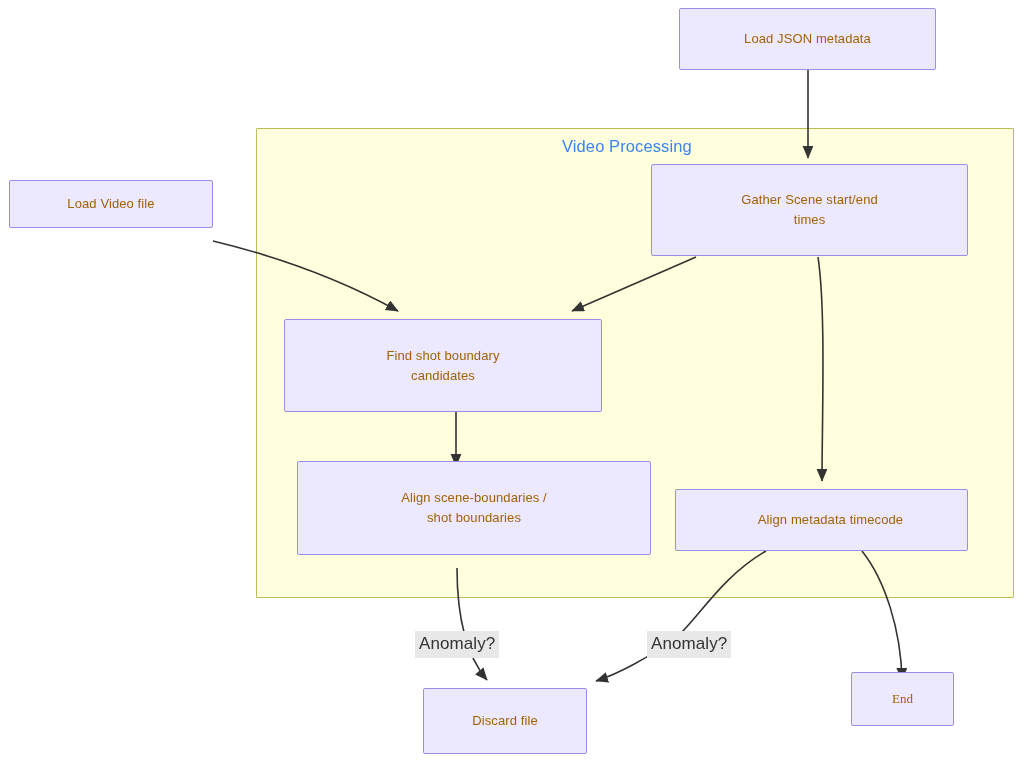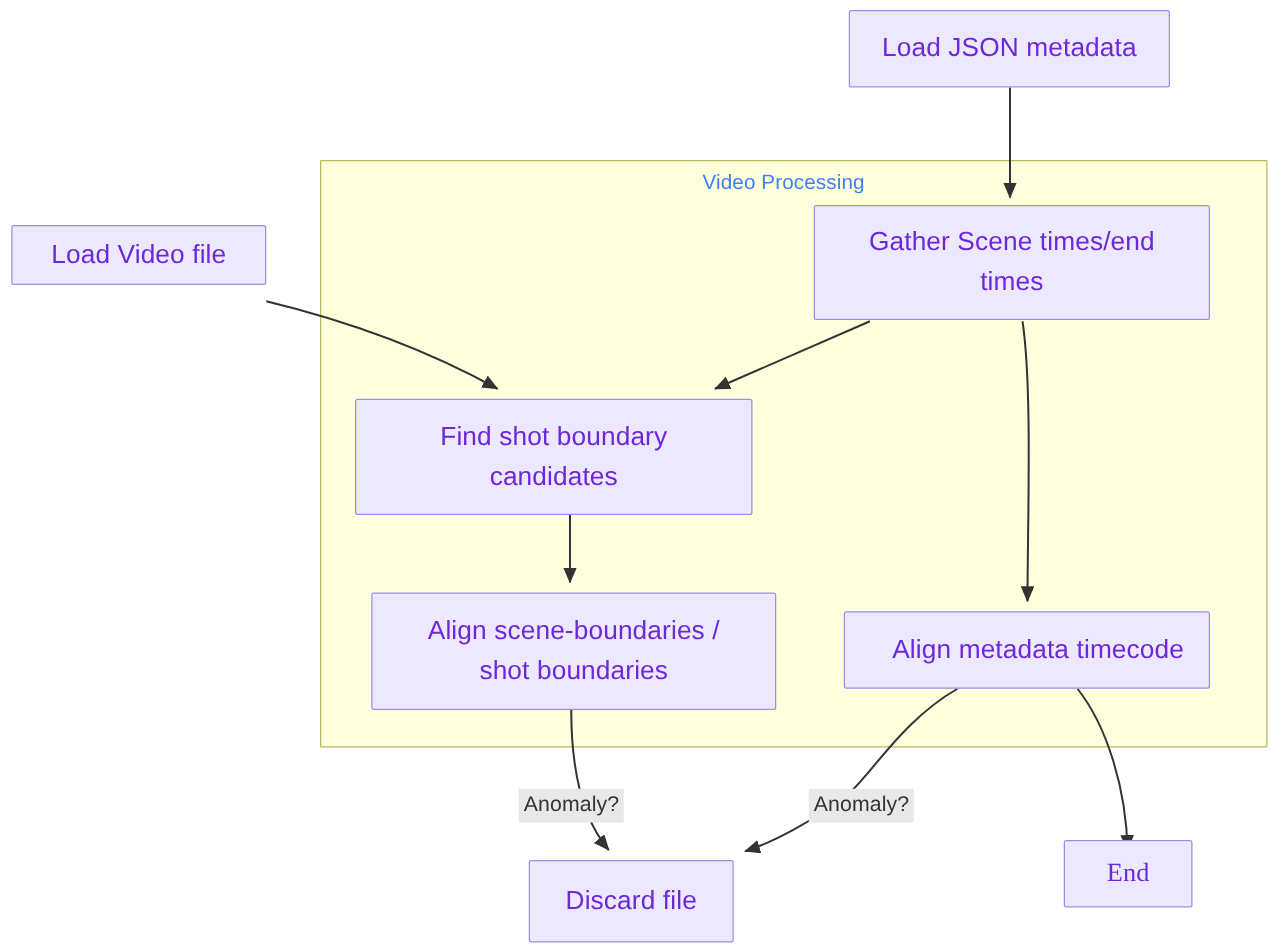--- a/index.html
+++ b/index.html
@@ -43,22 +43,22 @@
   .node {
     position: absolute;
     box-sizing: border-box;
     background: #ece8fd;
     border: 1.4px solid #9b8ee8;
     border-radius: 2px;
     display: flex;
     align-items: center;
     justify-content: center;
     text-align: center;
-    color: #6d28d9;
-    font-size: 21px;
+    color: #a16207;
+    font-size: 13px;
     line-height: 1.52;
     padding: 2px 10px;
     letter-spacing: 0.1px;
   }
   .node-label {
     display: block;
     white-space: pre-line;
   }
   .edge-label {
     position: absolute;
@@ -100,28 +100,28 @@
   </svg>
 
   <div id="node-layer">
       <div class="node" style="left: 679px; top: 8px; width: 257px; height: 62px; background: rgb(236, 232, 253); border-color: rgb(155, 142, 232);">
         <span class="node-label">Load JSON metadata</span>
       </div>
       <div class="node" style="left: 9px; top: 180px; width: 204px; height: 48px; background: rgb(236, 232, 253); border-color: rgb(155, 142, 232);">
         <span class="node-label">Load Video file</span>
       </div>
       <div class="node" style="left: 651px; top: 164px; width: 317px; height: 92px; background: rgb(236, 232, 253); border-color: rgb(155, 142, 232);">
-        <span class="node-label">Gather Scene times/end
+        <span class="node-label">Gather Scene start/end
 times</span>
       </div>
       <div class="node" style="left: 284px; top: 319px; width: 318px; height: 93px; background: rgb(236, 232, 253); border-color: rgb(155, 142, 232);">
         <span class="node-label">Find shot boundary
 candidates</span>
       </div>
-      <div class="node" style="left: 297px; top: 474px; width: 324px; height: 94px; background: rgb(236, 232, 253); border-color: rgb(155, 142, 232);">
+      <div class="node" style="left: 297px; top: 461px; width: 354px; height: 94px; background: rgb(236, 232, 253); border-color: rgb(155, 142, 232);">
         <span class="node-label">Align scene-boundaries /
 shot boundaries</span>
       </div>
       <div class="node" style="left: 675px; top: 489px; width: 293px; height: 62px; background: rgb(236, 232, 253); border-color: rgb(155, 142, 232); padding-left: 28px;">
         <span class="node-label">Align metadata timecode</span>
       </div>
       <div class="node" style="left: 423px; top: 688px; width: 164px; height: 66px; background: rgb(236, 232, 253); border-color: rgb(155, 142, 232);">
         <span class="node-label">Discard file</span>
       </div>
       <div class="node" style="left: 851px; top: 672px; width: 103px; height: 54px; background: rgb(236, 232, 253); border-color: rgb(155, 142, 232); font-family: Liberation Serif, serif;">

